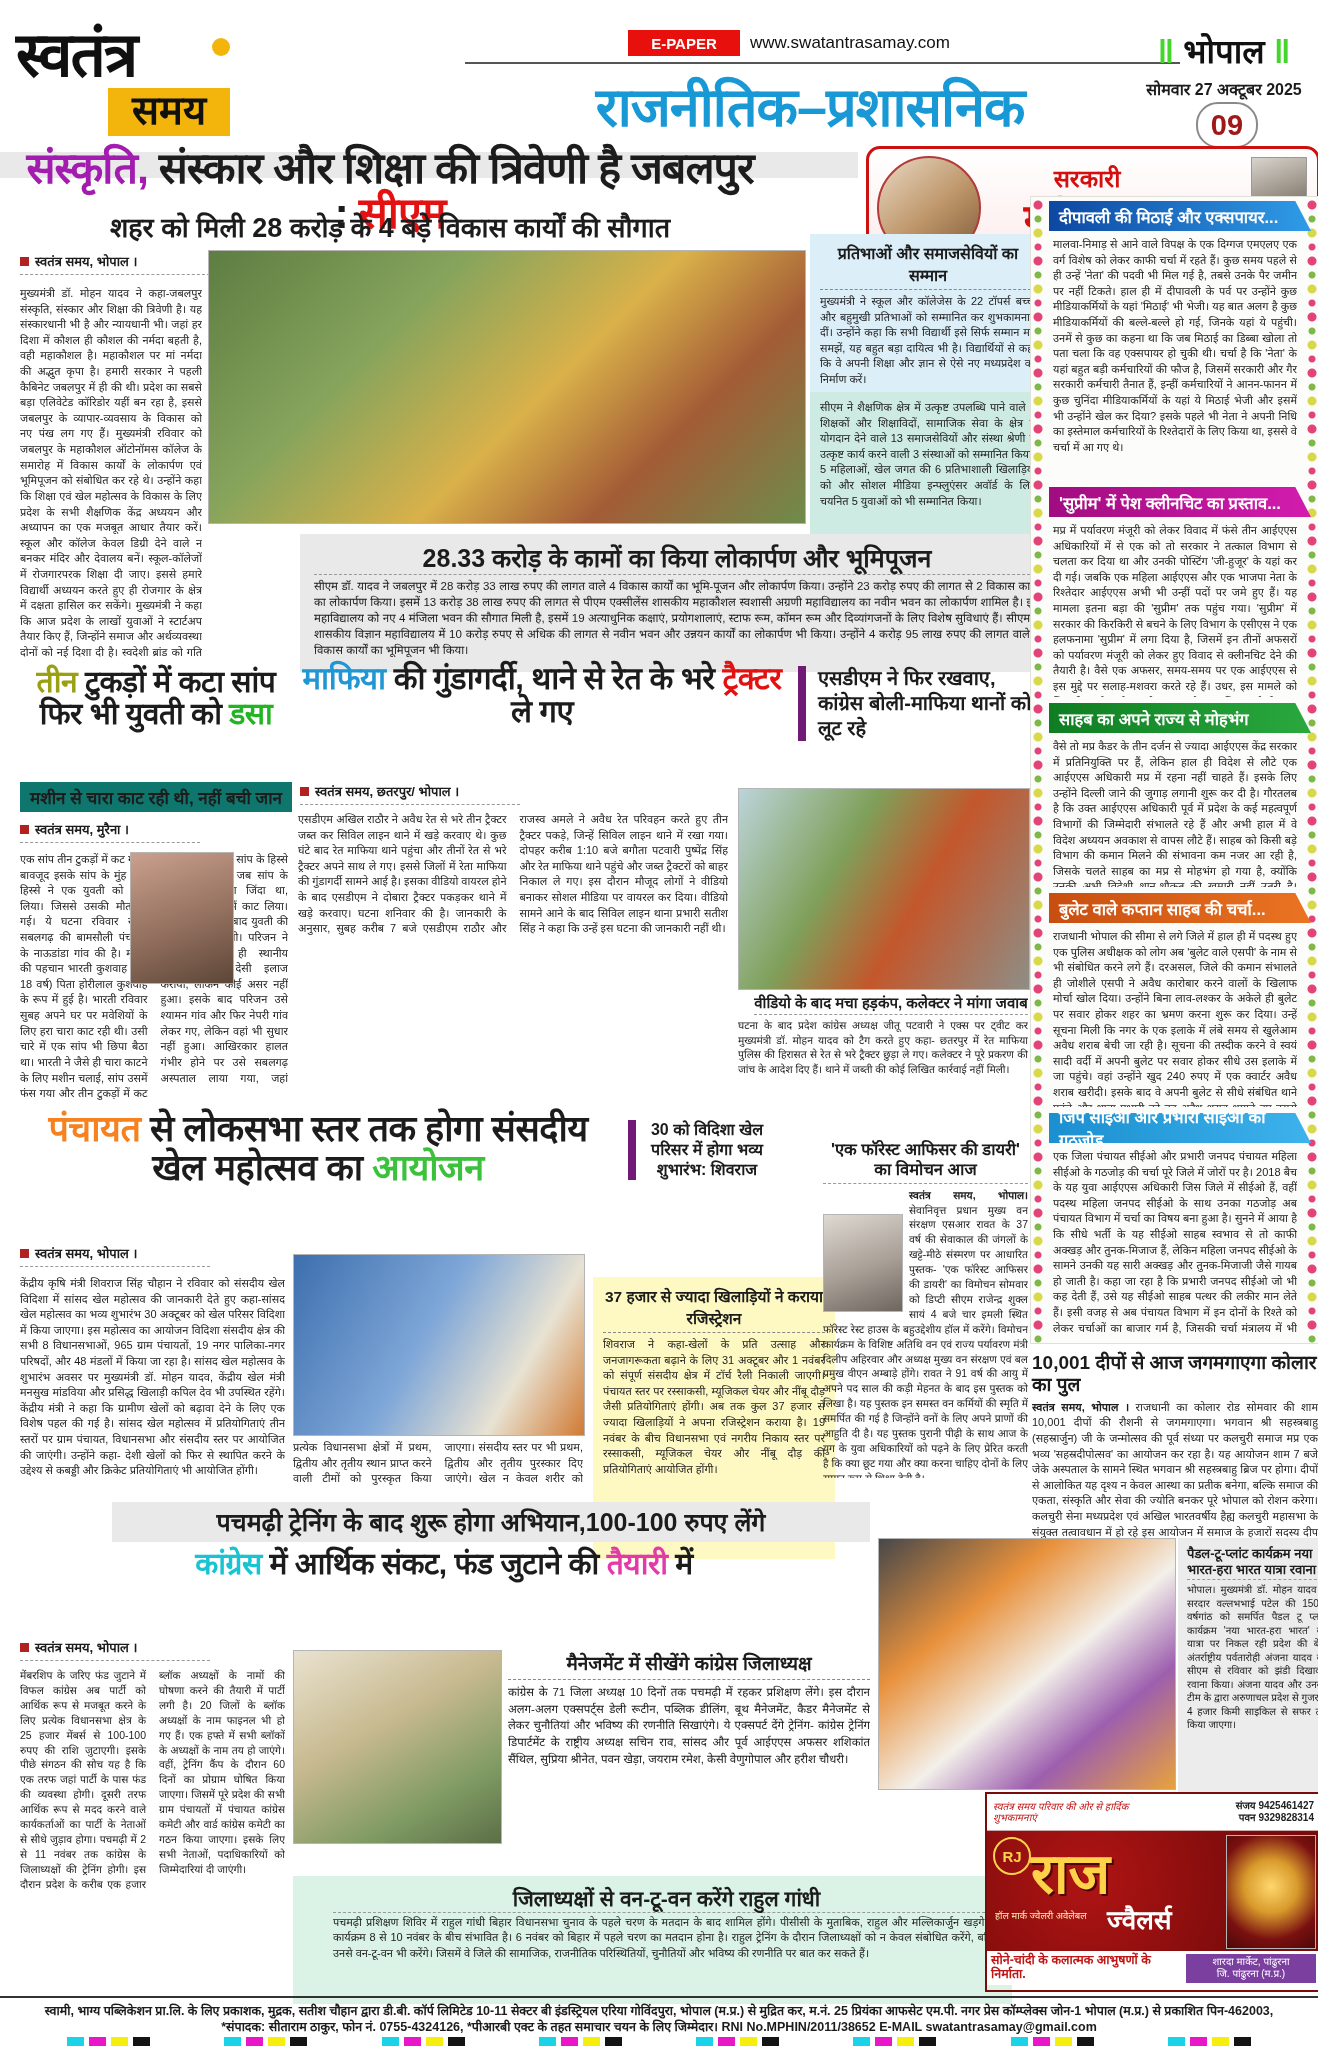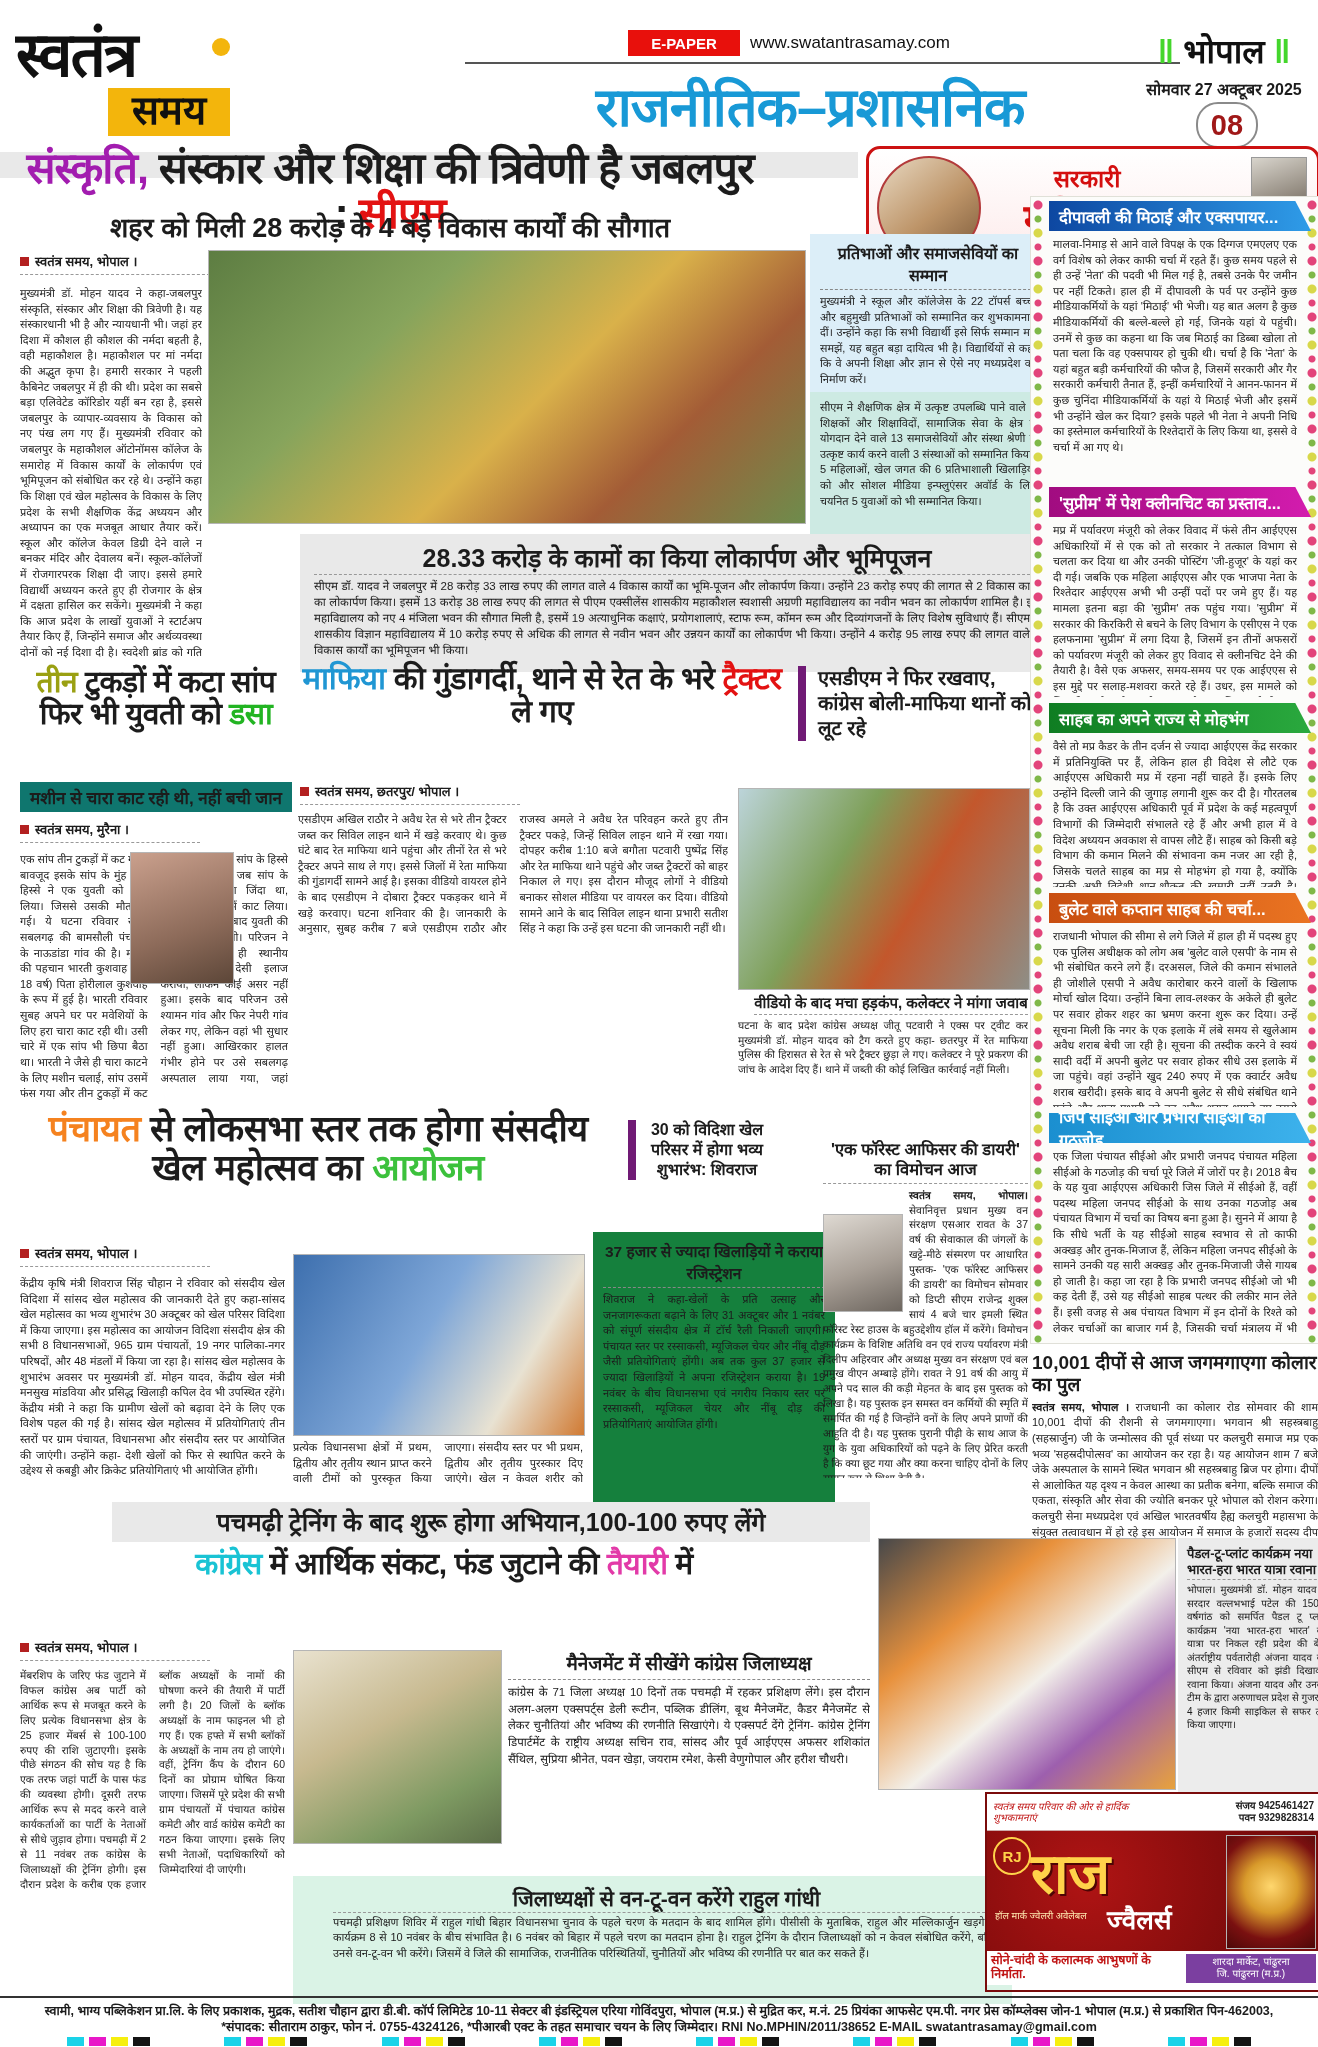--- a/index.html
+++ b/index.html
@@ -52,21 +52,21 @@
   .ph-building{background:linear-gradient(140deg,#e8d9c2,#bd9468 55%,#7c5a3a);}
   .ph-thakur{background:linear-gradient(160deg,#d8d4cc,#938b80 60%,#5f584f);}
   .ph-bangles{background:radial-gradient(circle at 50% 45%,#ffd76e 0%,#d89a2b 35%,#7a1010 70%,#4d0808 100%);}
 
   
   .honor-box{background:#dceef8;padding:8px 10px;}
   .teal-box{background:#cdeae3;padding:8px 10px;}
   .grey-box{background:#e9e9e9;padding:6px 14px;}
   .box-head{font-weight:bold;border-bottom:1px dashed #888;padding-bottom:3px;margin-bottom:4px;}
   .sub-strip{background:#0f766e;font-weight:bold;display:flex;align-items:center;justify-content:center;}
-  .sand-box{background:#15803d;padding:8px 10px;}
+  .sand-box{background:#fef9c3;padding:8px 10px;margin-top:45px;}
   .mint-box{background:#daf3e6;padding:8px 12px;}
   .grey2-box{background:#ececec;padding:8px 9px;}
   .sidehead{font-weight:bold;line-height:1.25;border-left:8px solid #701a75;padding-left:12px;}
 
   
   .galiyara{background:linear-gradient(180deg,#ffffff,#fdeaea);border:3px solid #cc1111;border-radius:14px;}
   .g-circle{position:absolute;left:8px;top:7px;width:100px;height:100px;border-radius:50%;border:2px solid #b33a3a;}
   .g-t1{position:absolute;left:128px;top:12px;width:180px;text-align:center;color:#d40f0f;font-size:24px;font-weight:bold;}
   .g-t2{position:absolute;left:112px;top:40px;width:212px;text-align:center;color:#d40f0f;font-size:42px;font-weight:bold;
         text-shadow:1px 1px 0 #f7bcbc;}
@@ -131,21 +131,21 @@
   <div class="abs website" style="left:750px;top:33px;">www.swatantrasamay.com</div>
   <div class="abs head-rule" style="left:465px;top:62px;width:715px;height:0;"></div>
   <div class="abs section-title ctr" style="left:440px;top:68px;width:740px;">राजनीतिक–प्रशासनिक</div>
 
   <div class="abs city ctr" style="left:1136px;top:28px;width:176px;">
     <span class="bars">‖</span>
     <span>भोपाल</span>
     <span class="bars">‖</span>
   </div>
   <div class="abs date-line ctr" style="left:1136px;top:78px;width:176px;">सोमवार 27 अक्टूबर 2025</div>
-  <div class="abs page-badge" style="left:1196px;top:102px;width:58px;height:42px;">08</div>
+  <div class="abs page-badge" style="left:1196px;top:102px;width:58px;height:42px;">09</div>
 
   <div class="abs band" style="left:0;top:152px;width:858px;height:26px;"></div>
   <div class="abs h-lead ctr" style="left:16px;top:146px;width:748px;">
     <span class="c-teal">संस्कृति,</span><span> संस्कार और शिक्षा की त्रिवेणी है जबलपुर : </span><span class="c-red">सीएम</span>
   </div>
   <div class="abs h-sub ctr" style="left:40px;top:208px;width:700px;">शहर को मिली 28 करोड़ के 4 बड़े विकास कार्यों की सौगात</div>
 
   <div class="abs galiyara" style="left:866px;top:146px;width:448px;height:116px;">
     <div class="g-circle ph ph-building"></div>
     <div class="g-t1">सरकारी</div>

